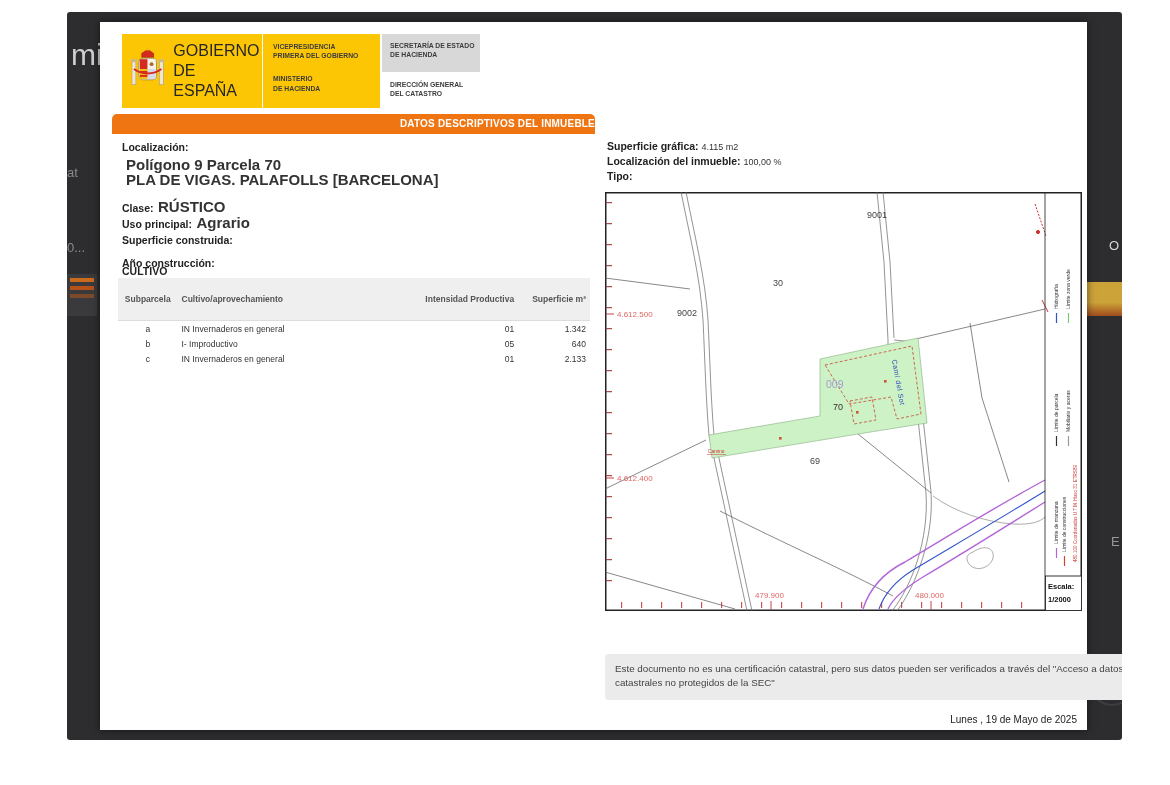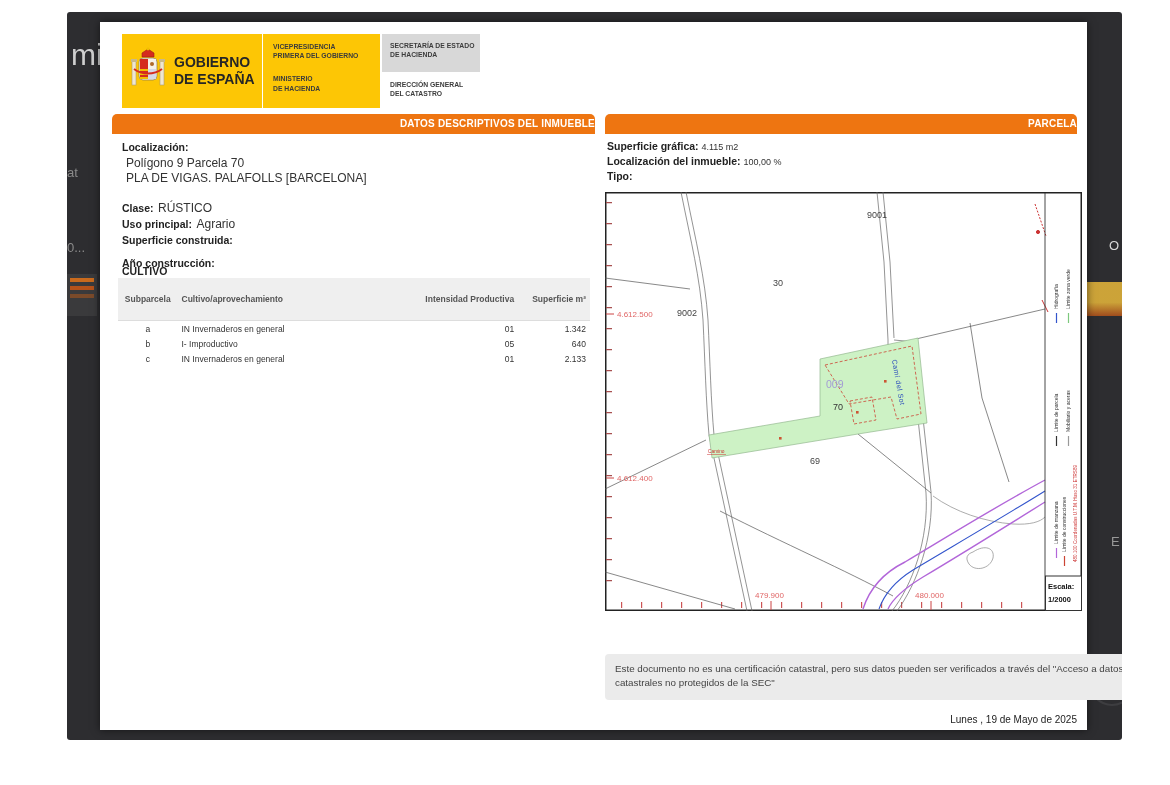--- a/index.html
+++ b/index.html
@@ -20,37 +20,37 @@
   .ystripe { position:absolute; left:1018px; top:270px; width:37px; height:34px; opacity:.85; }
 
   .page { position:absolute; left:33px; top:10px; width:987px; height:708px; background:#ffffff;
           box-shadow:0 0 8px rgba(0,0,0,.55); }
 
   
   .box-y1 { position:absolute; left:22px; top:12px; width:140px; height:74px; display:flex; align-items:center; gap:8px; padding-left:8px; }
   .box-y2 { position:absolute; left:163px; top:12px; width:117px; height:74px; padding:8px 0 0 10px; }
   .box-gray { position:absolute; left:282px; top:12px; width:98px; height:38px; padding:7px 0 0 8px; }
   .box-dir { position:absolute; left:282px; top:54px; width:98px; height:32px; padding:4px 0 0 8px; }
-  .gov-name { font-size:14px; font-weight:bold; color:#262626; white-space:pre-line; line-height:1.25; }
+  .gov-name { font-size:16px; font-weight:normal; color:#262626; white-space:pre-line; line-height:1.25; }
   .mini-label { font-size:6.8px; font-weight:bold; color:#3c3c3c; white-space:pre-line; line-height:1.35; }
   .box-y2 .mini-label + .mini-label { margin-top:14px; }
 
   .title-block { position:absolute; left:505px; top:16px; width:472px; text-align:center; }
   .title-line { font-size:17px; font-weight:bold; color:#1c1c1c; line-height:1.45; }
   .ref-row { margin-top:8px; font-size:10.5px; color:#222; }
   .ref-row b { margin-right:10px; }
 
   .bar { position:absolute; height:20px; background:#ee7511; color:#ffffff; font-weight:bold;
          font-size:10px; line-height:20px; padding-left:9px; border-radius:5px 5px 0 0; letter-spacing:.2px;text-align:right; }
   .bar-left { left:12px; top:92px; width:483px; }
   .bar-right { left:505px; top:92px; width:472px; }
 
   
   .lbl { font-weight:bold; font-size:10.5px; color:#222; }
-  .val { font-size:12px; color:#333; font-weight:normal; }
+  .val { font-size:15px; color:#333; font-weight:bold; }
   .row-line { position:absolute; left:22px; }
 
   
   .cultivo-title { position:absolute; left:22px; top:243px; font-size:10.5px; font-weight:bold; color:#222; }
   .ctable { position:absolute; left:18px; top:256px; width:472px; border-collapse:collapse; font-size:8.5px; color:#333; }
   .ctable thead td { background:#efefef; font-weight:bold; color:#555; padding:16px 4px; border-bottom:1px solid #ddd; }
   .ctable tbody td { padding:2.5px 4px; }
   .c-sub { width:58px; text-align:center; }
   .c-cult { width:214px; text-align:left; }
   .c-int { width:118px; text-align:right; }
@@ -120,21 +120,20 @@
       <div class="mini-label">SECRETARÍA DE ESTADO
 DE HACIENDA</div>
     </div>
     <div class="box-dir">
       <div class="mini-label">DIRECCIÓN GENERAL
 DEL CATASTRO</div>
     </div>
 
 
     <div class="bar bar-left">DATOS DESCRIPTIVOS DEL INMUEBLE</div>
-    <div class="bar bar-right">PARCELA</div>
 
     <div class="row-line lbl" style="top:119px;">Localización:</div>
     <div class="row-line val" style="top:134px; left:26px;">Polígono 9 Parcela 70</div>
     <div class="row-line val" style="top:149px; left:26px;">PLA DE VIGAS. PALAFOLLS [BARCELONA]</div>
 
     <div class="row-line" style="top:176px;">
       <span class="lbl">Clase:</span>
       <span class="val">RÚSTICO</span>
     </div>
     <div class="row-line" style="top:192px;">

